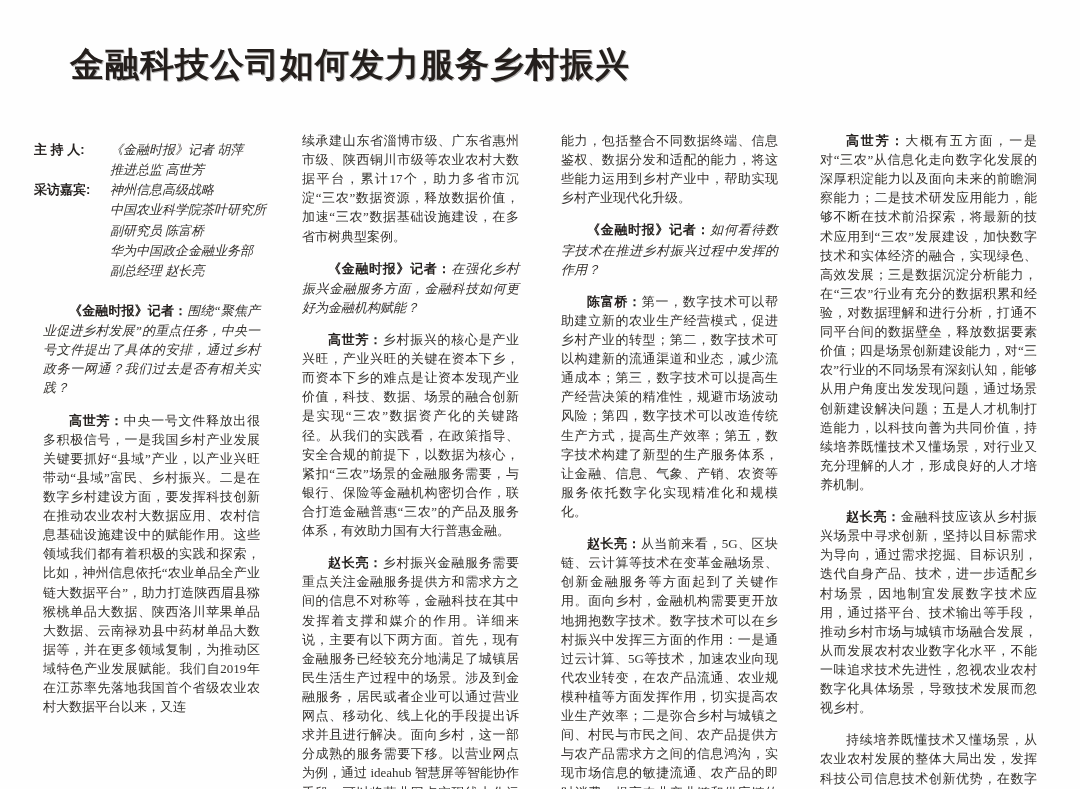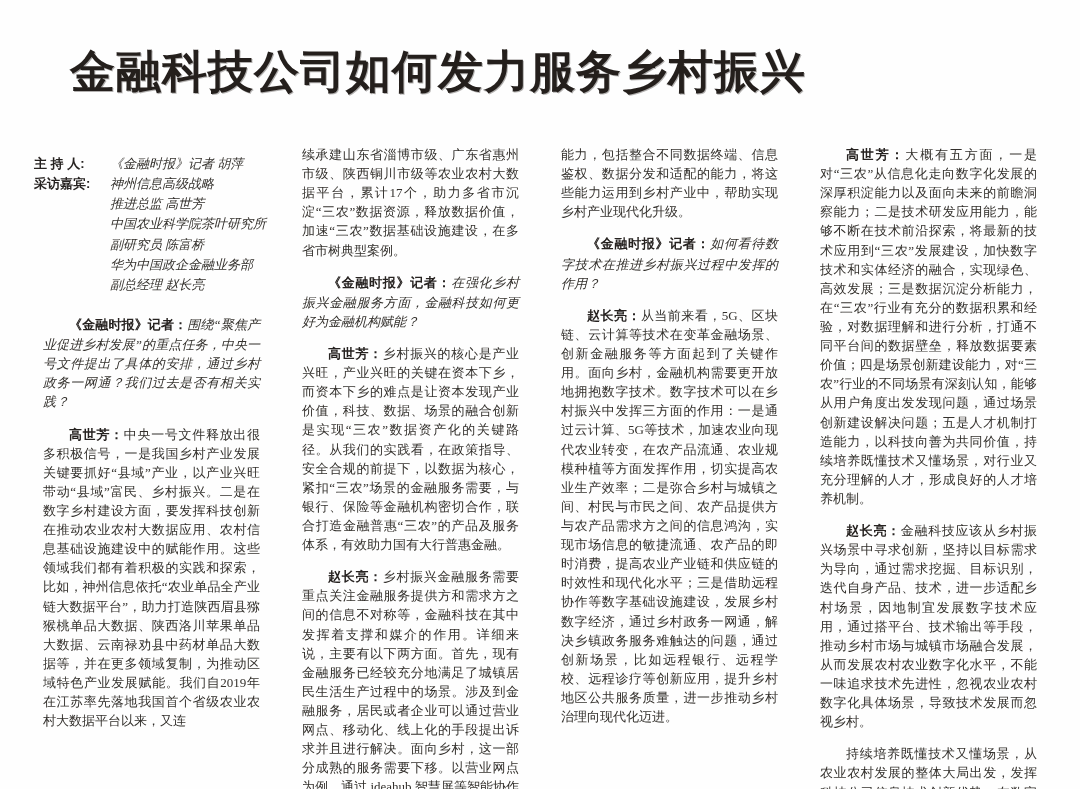--- a/index.html
+++ b/index.html
@@ -12,21 +12,21 @@
   }
   .page {
     box-sizing: border-box;
     width: 1080px; height: 789px;
     padding: 30px 30px 0 30px;
     background: #fefefe;
   }
   .headline {
     font-family: "Liberation Sans", "DejaVu Sans", sans-serif;
     font-weight: 900;
-    font-size: 45px;
+    font-size: 34px;
     letter-spacing: 1px;
     color: #241f1c;
     margin: 12px 0 30px 40px;
     text-shadow: 1px 1px 0 rgba(36,31,28,0.35);
     white-space: nowrap;
   }
   .columns {
     display: flex;
     gap: 16px;
     align-items: flex-start;
@@ -74,26 +74,26 @@
 <div class="page">
   <h1 class="headline">金融科技公司如何发力服务乡村振兴</h1>
   <div class="columns" id="columns">
       <div class="col">
         <div class="meta">
           <div class="meta-row">
             <span class="meta-label">主 持 人:</span>
             <span class="meta-text">《金融时报》记者 胡萍</span>
           </div>
           <div class="meta-row">
+            <span class="meta-label"></span>
+            <span class="meta-text">推进总监 高世芳</span>
+          </div>
+          <div class="meta-row">
             <span class="meta-label">采访嘉宾:</span>
             <span class="meta-text">神州信息高级战略</span>
-          </div>
-          <div class="meta-row">
-            <span class="meta-label"></span>
-            <span class="meta-text">推进总监 高世芳</span>
           </div>
           <div class="meta-row">
             <span class="meta-label"></span>
             <span class="meta-text">中国农业科学院茶叶研究所</span>
           </div>
           <div class="meta-row">
             <span class="meta-label"></span>
             <span class="meta-text">副研究员 陈富桥</span>
           </div>
           <div class="meta-row">
@@ -111,20 +111,21 @@
       <div class="col">
         <p class="cont">续承建山东省淄博市级、广东省惠州市级、陕西铜川市级等农业农村大数据平台，累计17个，助力多省市沉淀“三农”数据资源，释放数据价值，加速“三农”数据基础设施建设，在多省市树典型案例。</p>
         <p class="question"><span class="q-label">《金融时报》记者：</span><span class="q-text">在强化乡村振兴金融服务方面，金融科技如何更好为金融机构赋能？</span></p>
         <p class="answer"><span class="speaker">高世芳：</span><span>乡村振兴的核心是产业兴旺，产业兴旺的关键在资本下乡，而资本下乡的难点是让资本发现产业价值，科技、数据、场景的融合创新是实现“三农”数据资产化的关键路径。从我们的实践看，在政策指导、安全合规的前提下，以数据为核心，紧扣“三农”场景的金融服务需要，与银行、保险等金融机构密切合作，联合打造金融普惠“三农”的产品及服务体系，有效助力国有大行普惠金融。</span></p>
         <p class="answer"><span class="speaker">赵长亮：</span><span>乡村振兴金融服务需要重点关注金融服务提供方和需求方之间的信息不对称等，金融科技在其中发挥着支撑和媒介的作用。详细来说，主要有以下两方面。首先，现有金融服务已经较充分地满足了城镇居民生活生产过程中的场景。涉及到金融服务，居民或者企业可以通过营业网点、移动化、线上化的手段提出诉求并且进行解决。面向乡村，这一部分成熟的服务需要下移。以营业网点为例，通过 ideahub 智慧屏等智能协作手段，可以将营业网点实现线上化远程服务，乡村金融服务主体可以通过智慧屏完成费用缴纳、政策下发，小额贷款等服务也可以在智慧屏上完成信用验证，这大大节省了金融机构渠道下沉的需要，同时节省了相应成本。</span></p>
         <p class="para">其次，在农业、畜牧业等乡村强相关的产业方面，金融机构要充分挖掘产业生态，从成熟的供应链体系寻找可以复制的科技</p>
       </div>
       <div class="col">
         <p class="cont">能力，包括整合不同数据终端、信息鉴权、数据分发和适配的能力，将这些能力运用到乡村产业中，帮助实现乡村产业现代化升级。</p>
         <p class="question"><span class="q-label">《金融时报》记者：</span><span class="q-text">如何看待数字技术在推进乡村振兴过程中发挥的作用？</span></p>
+        <p class="answer"><span class="speaker">陈富桥：</span><span>第一，数字技术可以帮助建立新的农业生产经营模式，促进乡村产业的转型；第二，数字技术可以构建新的流通渠道和业态，减少流通成本；第三，数字技术可以提高生产经营决策的精准性，规避市场波动风险；第四，数字技术可以改造传统生产方式，提高生产效率；第五，数字技术构建了新型的生产服务体系，让金融、信息、气象、产销、农资等服务依托数字化实现精准化和规模化。</span></p>
         <p class="answer"><span class="speaker">赵长亮：</span><span>从当前来看，5G、区块链、云计算等技术在变革金融场景、创新金融服务等方面起到了关键作用。面向乡村，金融机构需要更开放地拥抱数字技术。数字技术可以在乡村振兴中发挥三方面的作用：一是通过云计算、5G等技术，加速农业向现代农业转变，在农产品流通、农业规模种植等方面发挥作用，切实提高农业生产效率；二是弥合乡村与城镇之间、村民与市民之间、农产品提供方与农产品需求方之间的信息鸿沟，实现市场信息的敏捷流通、农产品的即时消费，提高农业产业链和供应链的时效性和现代化水平；三是借助远程协作等数字基础设施建设，发展乡村数字经济，通过乡村政务一网通，解决乡镇政务服务难触达的问题，通过创新场景，比如远程银行、远程学校、远程诊疗等创新应用，提升乡村地区公共服务质量，进一步推动乡村治理向现代化迈进。</span></p>
       </div>
       <div class="col">
         <p class="answer"><span class="speaker">高世芳：</span><span>大概有五方面，一是对“三农”从信息化走向数字化发展的深厚积淀能力以及面向未来的前瞻洞察能力；二是技术研发应用能力，能够不断在技术前沿探索，将最新的技术应用到“三农”发展建设，加快数字技术和实体经济的融合，实现绿色、高效发展；三是数据沉淀分析能力，在“三农”行业有充分的数据积累和经验，对数据理解和进行分析，打通不同平台间的数据壁垒，释放数据要素价值；四是场景创新建设能力，对“三农”行业的不同场景有深刻认知，能够从用户角度出发发现问题，通过场景创新建设解决问题；五是人才机制打造能力，以科技向善为共同价值，持续培养既懂技术又懂场景，对行业又充分理解的人才，形成良好的人才培养机制。</span></p>
         <p class="answer"><span class="speaker">赵长亮：</span><span>金融科技应该从乡村振兴场景中寻求创新，坚持以目标需求为导向，通过需求挖掘、目标识别，迭代自身产品、技术，进一步适配乡村场景，因地制宜发展数字技术应用，通过搭平台、技术输出等手段，推动乡村市场与城镇市场融合发展，从而发展农村农业数字化水平，不能一味追求技术先进性，忽视农业农村数字化具体场景，导致技术发展而忽视乡村。</span></p>
         <p class="para">持续培养既懂技术又懂场景，从农业农村发展的整体大局出发，发挥科技公司信息技术创新优势，在数字化建设架构、方向等方面起到战略引导作用，对乡村振兴的总体大局起到关键作用，不能仅仅关注当下，也不能过度关注眼前的市场收益而对乡村振兴的全局视而不见。</p>
         <p class="para">此外，金融科技还应该通过管理创新和制度创新，将成熟的能力、得到乡村市场验证的方案和技术进行推广，在推动数字乡村的过程中，通过技术的传帮带发展一批乡村青年，让数字化的人才在乡村得到有效赓续。</p>
       </div>
     </div>
 </div>

